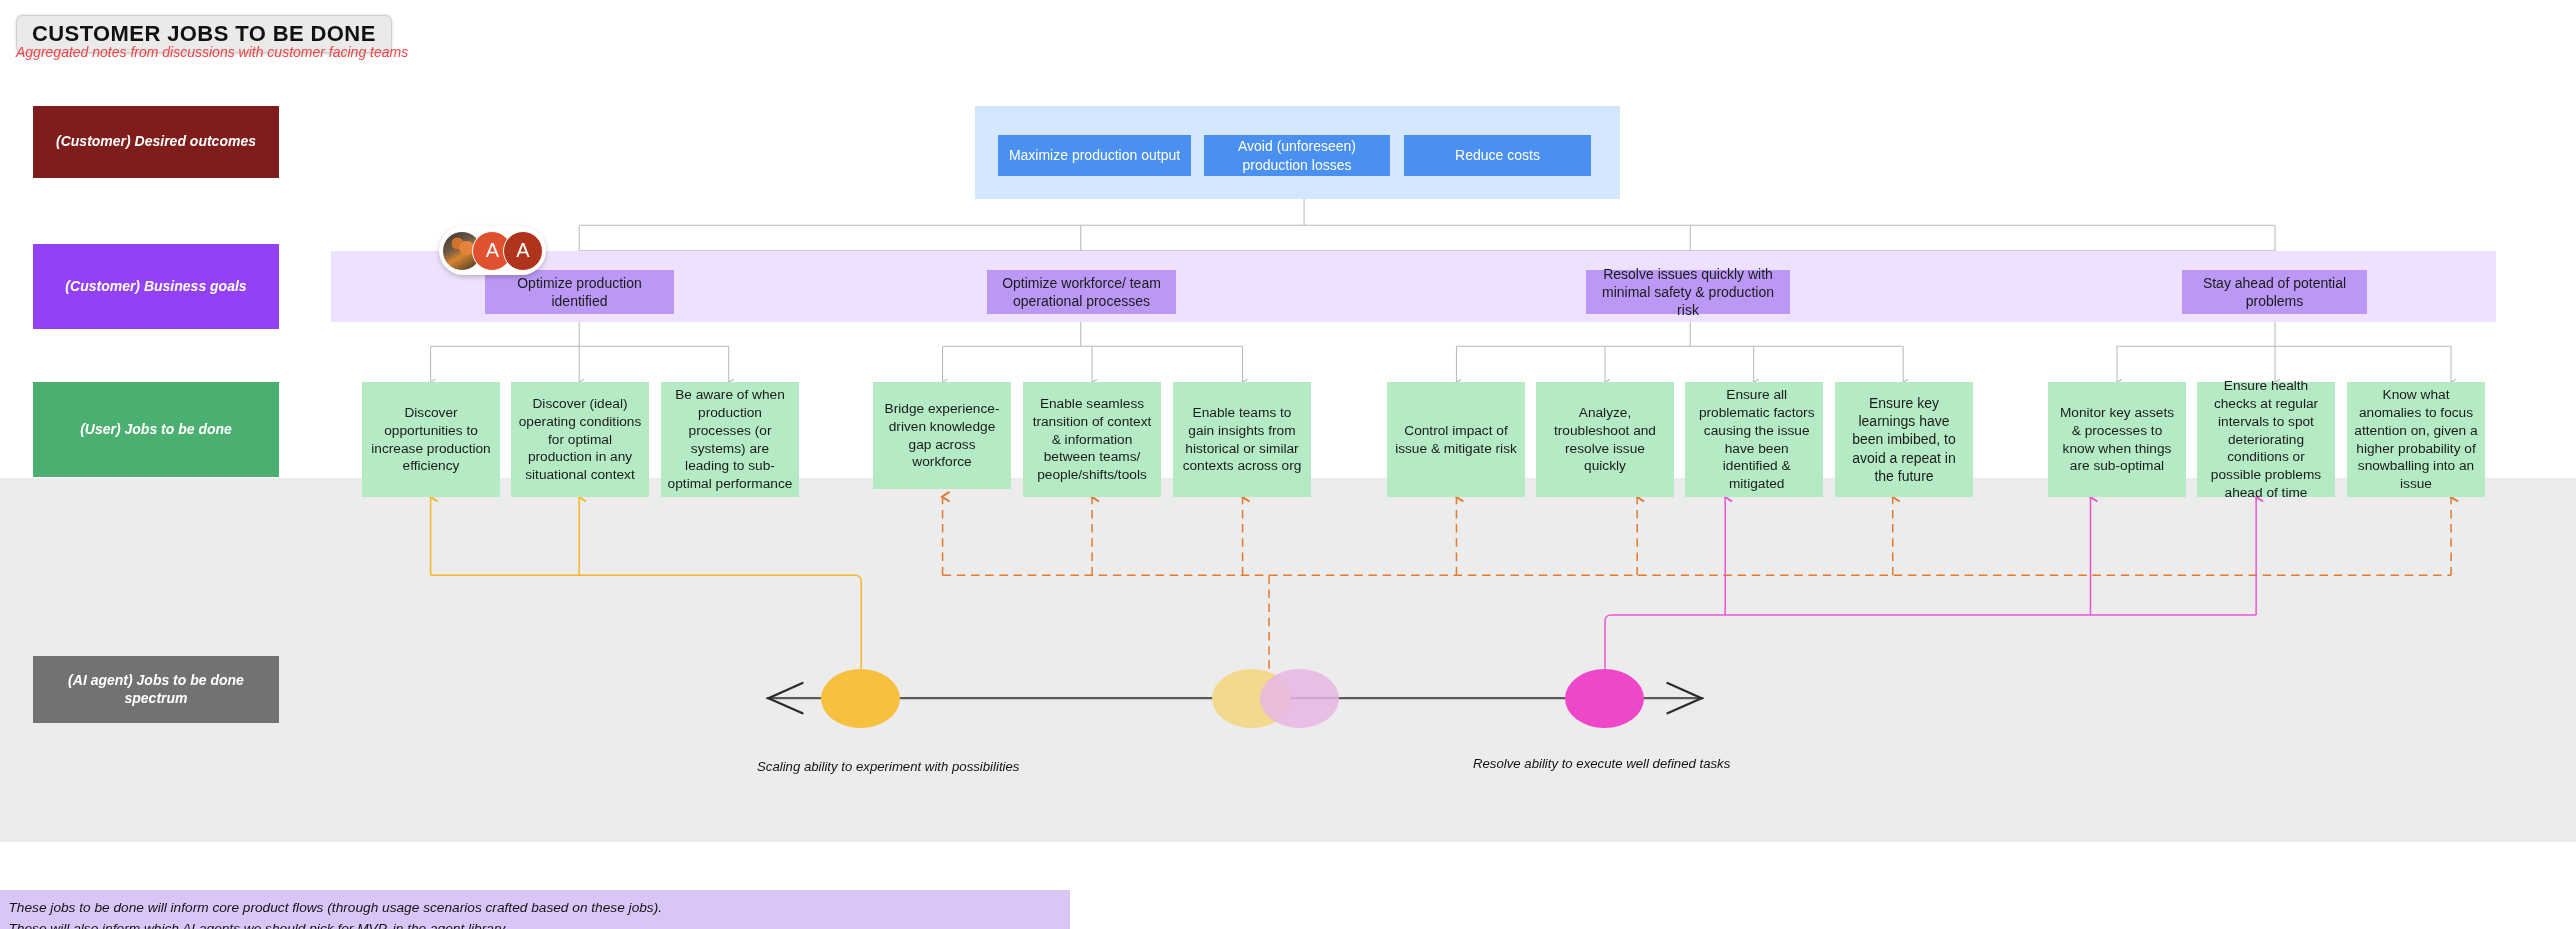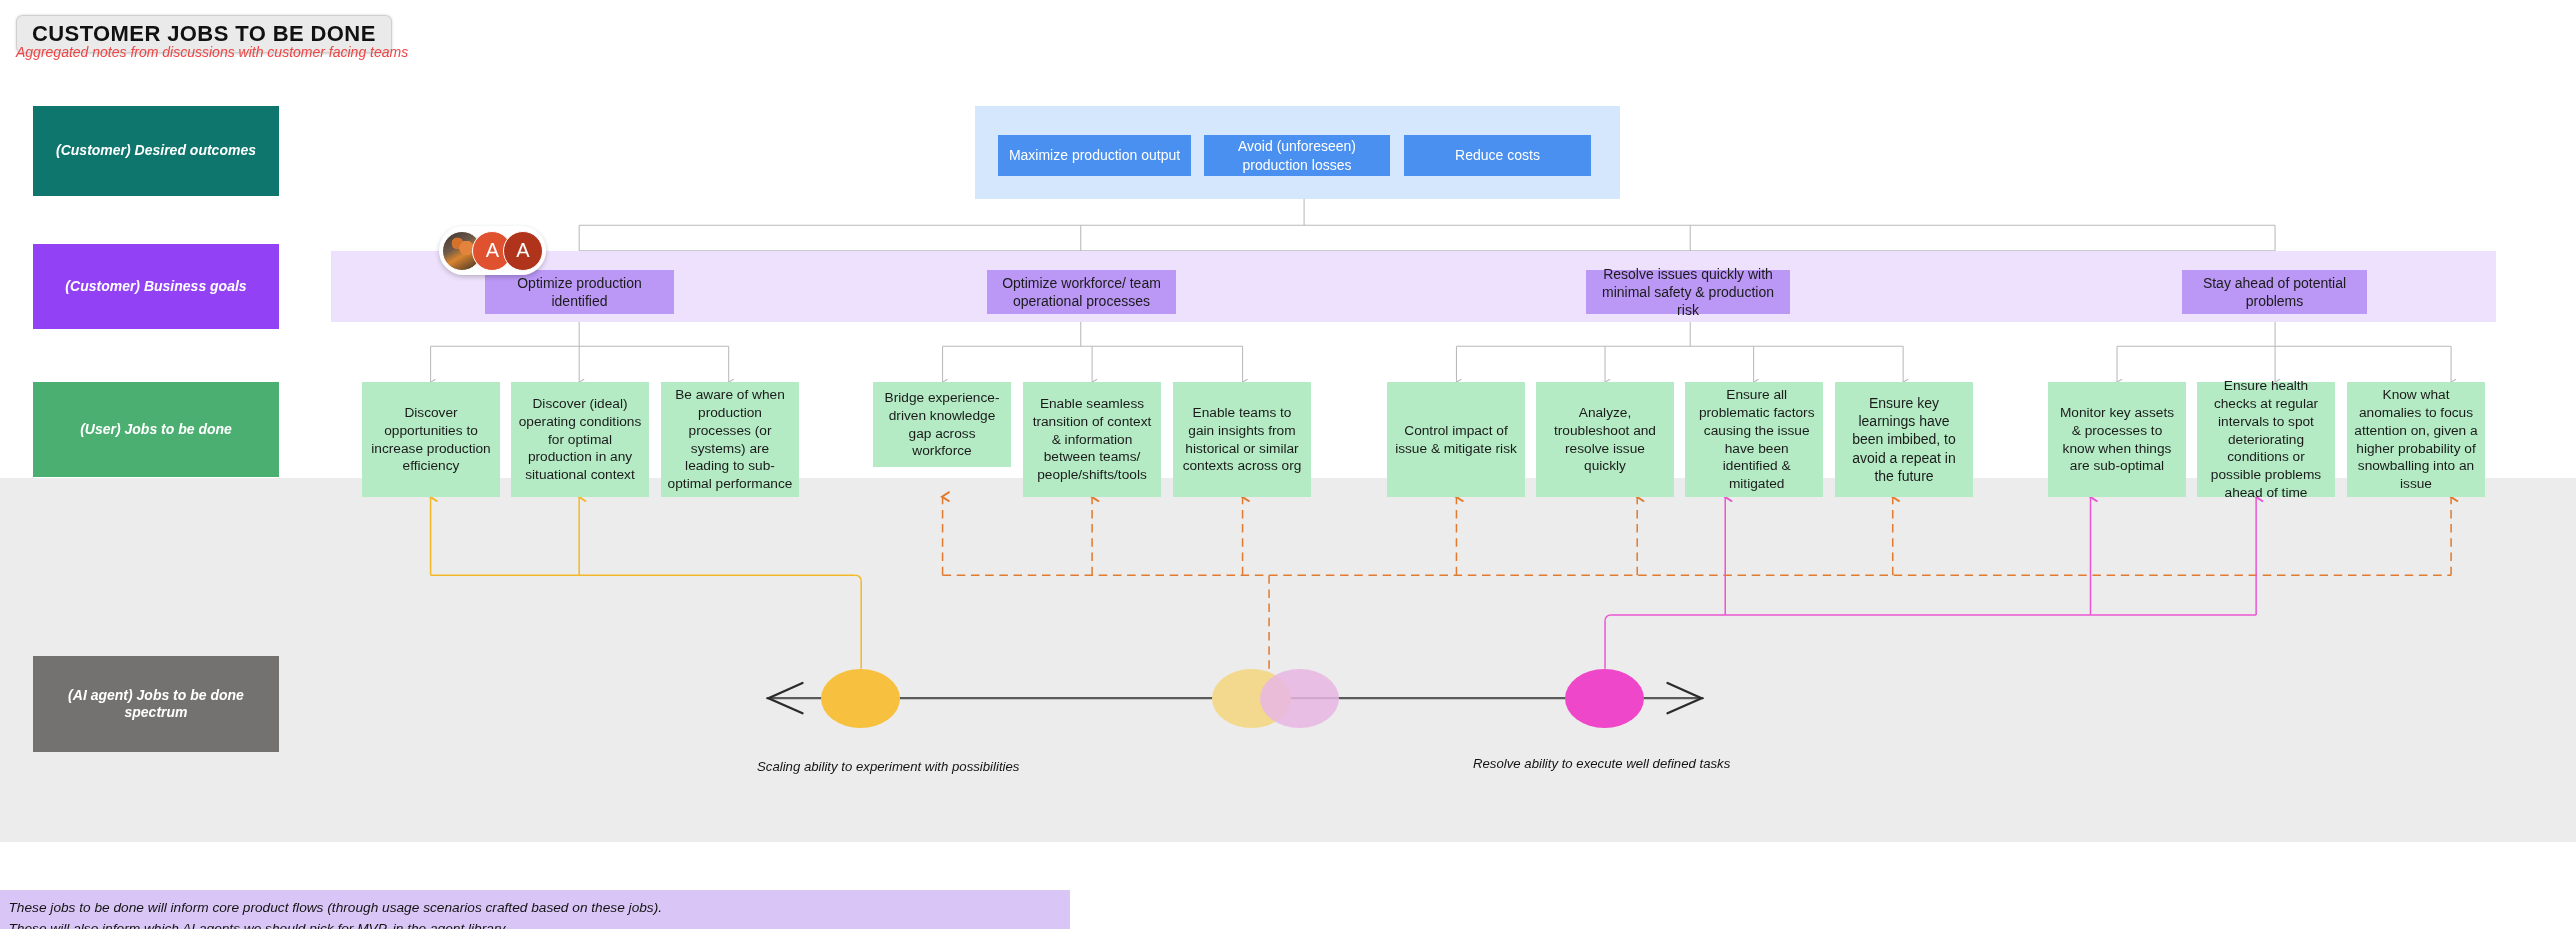--- a/index.html
+++ b/index.html
@@ -214,21 +214,21 @@
       <line x1="810" y1="738" x2="1800" y2="738" stroke="#5a5a5a" stroke-width="2.4"></line>
       <path d="M848,722 L812,738 L848,754" fill="none" stroke="#2b2b2b" stroke-width="2.4" stroke-linecap="round"></path>
       <path d="M1762,722 L1798,738 L1762,754" fill="none" stroke="#2b2b2b" stroke-width="2.4" stroke-linecap="round"></path>
     </g>
   </svg>
 
   <div class="title-badge" style="left:16px;top:15px;font-size:22px;">CUSTOMER JOBS TO BE DONE</div>
   <div class="subtitle" style="left:16px;top:44px;font-size:14px;">Aggregated notes from discussions with customer facing teams</div>
 
   <div class="group-bg" style="left:975px;top:106px;width:645px;height:93px;background:#d4e7fd;"></div>
-  <div class="row-label" style="left:33px;top:106px;width:246px;height:90px;background:#0f766e;font-size:14px;">(Customer) Desired outcomes</div>
+  <div class="row-label" style="left:33px;top:106px;width:246px;height:72px;background:#7f1d1d;font-size:14px;">(Customer) Desired outcomes</div>
   <div class="card card-blue" style="left:998px;top:135px;width:193px;height:41px;font-size:14px;">Maximize production output</div>
   <div class="card card-blue" style="left:1204px;top:135px;width:186px;height:41px;font-size:14px;">Avoid (unforeseen) production losses</div>
   <div class="card card-blue" style="left:1404px;top:135px;width:187px;height:41px;font-size:14px;">Reduce costs</div>
 
   <div class="group-bg" style="left:331px;top:251px;width:2165px;height:71px;background:#eee1fd;"></div>
   <div class="row-label" style="left:33px;top:244px;width:246px;height:85px;background:#9341f5;font-size:14px;">(Customer) Business goals</div>
   <div class="card card-purple" style="left:485px;top:270px;width:189px;height:44px;font-size:14px;">Optimize production identified</div>
   <div class="card card-purple" style="left:987px;top:270px;width:189px;height:44px;font-size:14px;">Optimize workforce/ team operational processes</div>
   <div class="card card-purple" style="left:1586px;top:270px;width:204px;height:44px;font-size:14px;">Resolve issues quickly with minimal safety &amp; production risk</div>
   <div class="card card-purple" style="left:2182px;top:270px;width:185px;height:44px;font-size:14px;">Stay ahead of potential problems</div>
@@ -238,34 +238,34 @@
     <div class="avatar" style="background:#e0512f;">A</div>
     <div class="avatar" style="background:#b0331b;">A</div>
   </div>
 
   <div class="row-label" style="left:33px;top:382px;width:246px;height:95px;background:#4caf72;font-size:14px;">(User) Jobs to be done</div>
 
   <div class="card card-green" style="left:362px;top:382px;width:138px;height:115px;font-size:13.7px;">Discover opportunities to increase production efficiency</div>
   <div class="card card-green" style="left:511px;top:382px;width:138px;height:115px;font-size:13.7px;">Discover (ideal) operating conditions for optimal production in any situational context</div>
   <div class="card card-green" style="left:661px;top:382px;width:138px;height:115px;font-size:13.7px;">Be aware of when production processes (or systems) are leading to sub-optimal performance</div>
 
-  <div class="card card-green" style="left:873px;top:382px;width:138px;height:85px;font-size:13.7px;">Bridge experience-driven knowledge gap across workforce</div>
+  <div class="card card-green" style="left:873px;top:382px;width:138px;height:107px;font-size:13.7px;">Bridge experience-driven knowledge gap across workforce</div>
   <div class="card card-green" style="left:1023px;top:382px;width:138px;height:115px;font-size:13.7px;">Enable seamless transition of context &amp; information between teams/ people/shifts/tools</div>
   <div class="card card-green" style="left:1173px;top:382px;width:138px;height:115px;font-size:13.7px;">Enable teams to gain insights from historical or similar contexts across org</div>
 
   <div class="card card-green" style="left:1387px;top:382px;width:138px;height:115px;font-size:13.7px;">Control impact of issue &amp; mitigate risk</div>
   <div class="card card-green" style="left:1536px;top:382px;width:138px;height:115px;font-size:13.7px;">Analyze, troubleshoot and resolve issue quickly</div>
   <div class="card card-green" style="left:1685px;top:382px;width:138px;height:115px;font-size:13.7px;padding-left:12px;">Ensure all problematic factors causing the issue have been identified &amp; mitigated</div>
   <div class="card card-green" style="left:1835px;top:382px;width:138px;height:115px;font-size:14px;">Ensure key learnings have been imbibed, to avoid a repeat in the future</div>
 
   <div class="card card-green" style="left:2048px;top:382px;width:138px;height:115px;font-size:13.7px;">Monitor key assets &amp; processes to know when things are sub-optimal</div>
   <div class="card card-green" style="left:2197px;top:382px;width:138px;height:115px;font-size:13.7px;">Ensure health checks at regular intervals to spot deteriorating conditions or possible problems ahead of time</div>
   <div class="card card-green" style="left:2347px;top:382px;width:138px;height:115px;font-size:13.7px;">Know what anomalies to focus attention on, given a higher probability of snowballing into an issue</div>
 
-  <div class="row-label" style="left:33px;top:656px;width:246px;height:96px;background:#747270;font-size:14px;">(AI agent) Jobs to be done spectrum</div>
+  <div class="row-label" style="left:33px;top:656px;width:246px;height:67px;background:#747270;font-size:14px;">(AI agent) Jobs to be done spectrum</div>
 
   <div class="spectrum-ellipse" style="left:821px;top:669px;width:79px;height:59px;background:#f7c13f;"></div>
   <div class="spectrum-ellipse" style="left:1212px;top:669px;width:79px;height:59px;background:#f3d98d;"></div>
   <div class="spectrum-ellipse" style="left:1260px;top:669px;width:79px;height:59px;background:#e7b6e4;opacity:.85;"></div>
   <div class="spectrum-ellipse" style="left:1565px;top:669px;width:79px;height:59px;background:#ef47ca;"></div>
 
   <div class="spectrum-caption" style="left:757px;top:759px;font-size:13.2px;">Scaling ability to experiment with possibilities</div>
   <div class="spectrum-caption" style="left:1473px;top:756px;font-size:13.2px;">Resolve ability to execute well defined tasks</div>
 
   <div class="note" style="left:0px;top:870px;width:1070px;height:43px;font-size:13.7px;margin-top:20px;">

